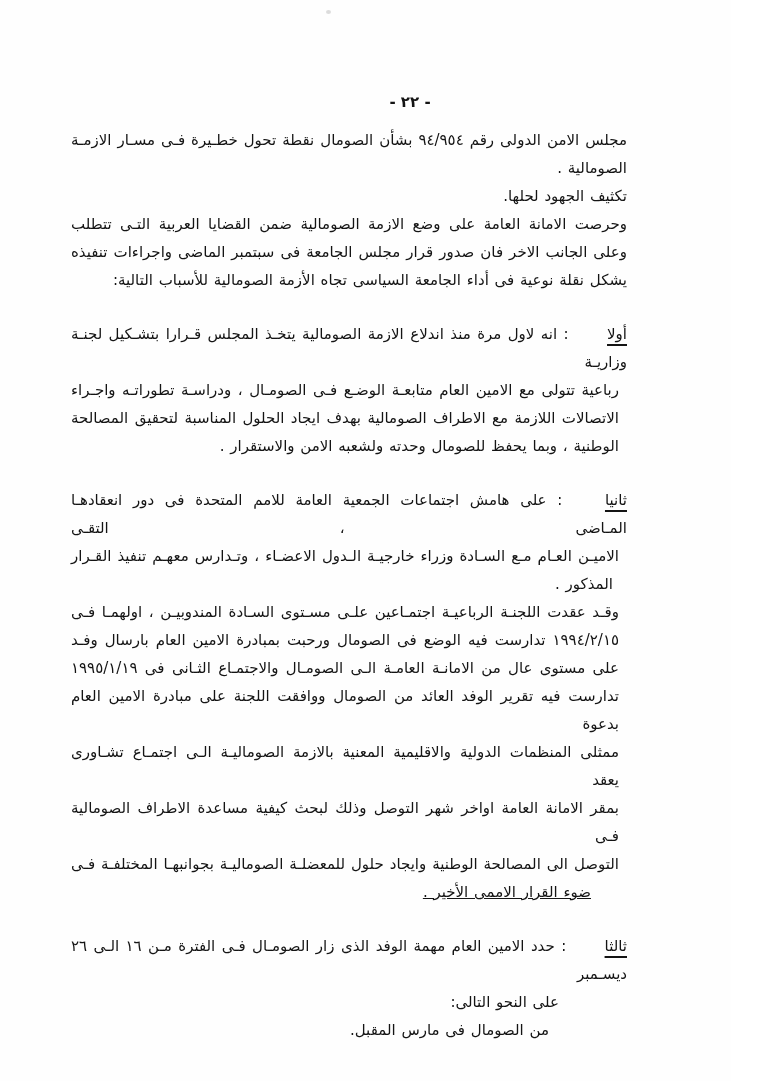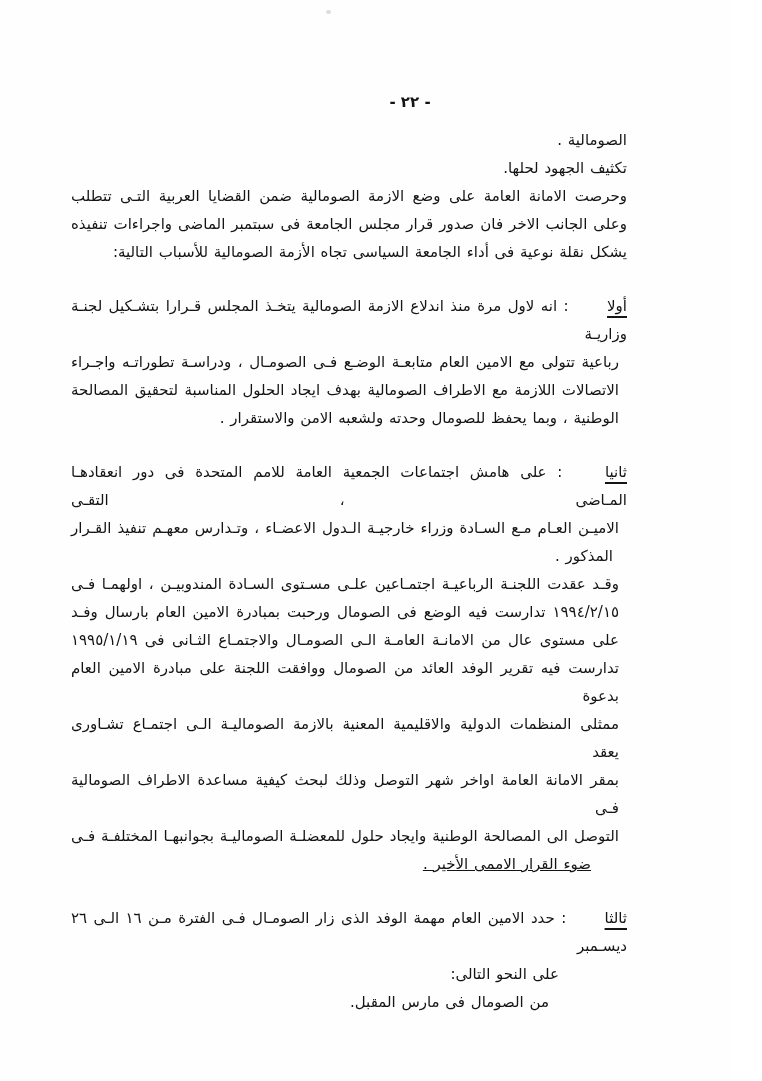--- a/index.html
+++ b/index.html
@@ -47,20 +47,21 @@
 
 <div class="page">
 
   <div class="speck"></div>
 
   <div class="pagenum">- ٢٢ -</div>
 
   <div class="content">
 
     <div class="block">
+      <div class="line j">مجلس الامن الدولى رقم ٩٤/٩٥٤ بشأن الصومال نقطة تحول خطـيرة فـى مسـار الازمـة</div>
       <div class="line">الصومالية .</div>
       <div class="line">تكثيف الجهود لحلها.</div>
       <div class="line j">وحرصت الامانة العامة على وضع الازمة الصومالية ضمن القضايا العربية التـى تتطلب</div>
       <div class="line j">وعلى الجانب الاخر فان صدور قرار مجلس الجامعة فى سبتمبر الماضى واجراءات تنفيذه</div>
       <div class="line">يشكل نقلة نوعية فى أداء الجامعة السياسى تجاه الأزمة الصومالية للأسباب التالية:</div>
     </div>
 
     <div class="block">
       <div class="line j">
         <span class="u">أولا</span><span> : انه لاول مرة منذ اندلاع الازمة الصومالية يتخـذ المجلس قـرارا بتشـكيل لجنـة وزاريـة</span>

